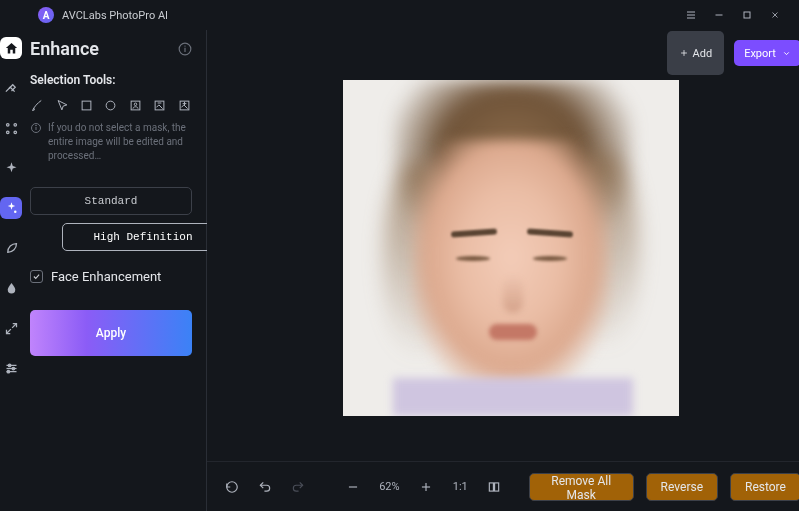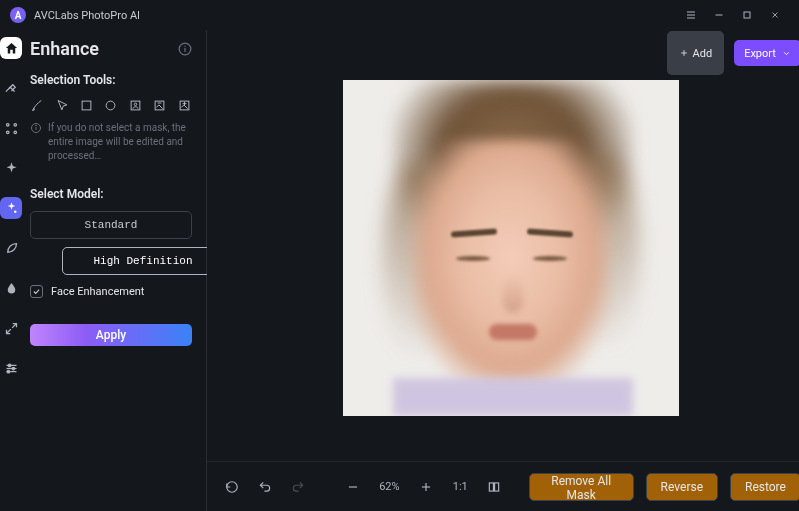--- a/index.html
+++ b/index.html
@@ -1,18 +1,18 @@
 <!DOCTYPE html>
 <html><head>
 <meta charset="utf-8">
 <style>
 * { margin: 0; padding: 0; box-sizing: border-box; font-family: -apple-system, BlinkMacSystemFont, "Segoe UI", Roboto, sans-serif; }
 body { width: 799px; height: 511px; background: #14171c; color: #e4e6ea; overflow: hidden; }
 
-.titlebar { height: 30px; display: flex; align-items: center; padding: 0 10px; background: #14171c; }
+.titlebar { height: 30px; display: flex; align-items: center; padding: 0 10px; background: #14171c; margin-left: 28px; }
 .app-logo { width: 16px; height: 16px; border-radius: 50%; background: linear-gradient(135deg, #8b5cf6, #6366f1); margin-right: 8px; display: flex; align-items: center; justify-content: center; }
 .app-logo::after { content: "A"; font-size: 10px; font-weight: bold; color: #fff; }
 .app-title { font-size: 11px; color: #c9ccd1; }
 .titlebar-spacer { flex: 1; }
 .win-btn { width: 28px; height: 28px; display: flex; align-items: center; justify-content: center; color: #aeb3bd; cursor: pointer; }
 .win-btn svg { width: 12px; height: 12px; }
 .win-btn.close svg { width: 10px; height: 10px; }
 
 .main { display: flex; height: 481px; }
 
@@ -27,24 +27,24 @@
 .panel-title { font-size: 18px; font-weight: 600; flex: 1; }
 .info-icon { width: 14px; height: 14px; color: #6b707a; }
 .section-label { font-size: 12px; font-weight: 600; color: #e4e6ea; margin-bottom: 10px; margin-top: 12px; }
 .tool-row { display: flex; gap: 9px; margin-bottom: 8px; }
 .tool-btn { width: 16px; height: 16px; display: flex; align-items: center; justify-content: center; color: #aeb3bd; cursor: pointer; }
 .tool-btn svg { width: 15px; height: 15px; }
 .hint-row { display: flex; align-items: flex-start; gap: 6px; color: #6b707a; font-size: 10px; line-height: 1.4; margin-bottom: 24px; }
 .hint-row svg { width: 12px; height: 12px; flex-shrink: 0; margin-top: 1px; }
 .model-btn { width: 100%; height: 28px; border-radius: 5px; border: 1px solid #3c4049; background: transparent; color: #c9ccd1; font-size: 11px; margin-bottom: 8px; cursor: pointer; font-family: Liberation Mono, monospace; }
 .model-btn.selected { border-color: #aeb3bd; color: #fff; margin-left: 32px; }
-.check-row { display: flex; align-items: center; gap: 8px; margin-top: 2px; font-size: 11px; color: #e4e6ea; cursor: pointer; }
+.check-row { display: flex; align-items: center; gap: 8px; margin-top: 10px; font-size: 13px; color: #e4e6ea; cursor: pointer; }
 .check-box { width: 13px; height: 13px; border: 1px solid #6b707a; border-radius: 3px; display: flex; align-items: center; justify-content: center; color: #c9ccd1; }
 .check-box svg { width: 9px; height: 9px; }
-.apply-btn { width: 100%; height: 22px; border: none; border-radius: 5px; background: linear-gradient(90deg, #c084fc 0%, #8b5cf6 35%, #3b82f6 100%); color: #fff; font-size: 12px; font-weight: 500; margin-top: 26px; cursor: pointer; }
+.apply-btn { width: 100%; height: 46px; border: none; border-radius: 5px; background: linear-gradient(90deg, #c084fc 0%, #8b5cf6 35%, #3b82f6 100%); color: #fff; font-size: 12px; font-weight: 500; margin-top: 26px; cursor: pointer; }
 
 .workspace { flex: 1; display: flex; flex-direction: column; background: #14171c; }
 .ws-top { height: 46px; display: flex; align-items: center; justify-content: flex-end; gap: 10px; padding: 0 14px; }
 .add-btn { height: 44px; padding: 0 12px; border: none; border-radius: 5px; background: #3a3e47; color: #e4e6ea; font-size: 11px; display: flex; align-items: center; gap: 4px; cursor: pointer; }
 .export-btn { height: 26px; padding: 0 10px; border: none; border-radius: 5px; background: #7c4dff; color: #fff; font-size: 11px; display: flex; align-items: center; gap: 6px; cursor: pointer; }
 .canvas-area { flex: 1; display: flex; align-items: flex-start; justify-content: center; padding-top: 4px; }
 .canvas { width: 336px; height: 336px; background: #efedea; position: relative; overflow: hidden; }
 .face { position: absolute; inset: 0; }
 .skin { position: absolute; left: 68px; top: 60px; width: 200px; height: 260px; background: radial-gradient(ellipse 110px 150px at 50% 45%, #f3ccb8 0%, #eabda5 45%, #dca98e 75%, rgba(220,169,142,0) 100%); filter: blur(6px); }
 .hair { position: absolute; left: 50px; top: 0px; width: 240px; height: 180px; background: radial-gradient(ellipse 130px 110px at 50% 40%, #8a6a4a 0%, #6f5338 55%, rgba(90,68,44,0) 100%); filter: blur(8px); }
@@ -220,21 +220,20 @@
     </div>
     <div class="hint-row">
       <svg viewBox="0 0 24 24" fill="none" stroke="currentColor" stroke-width="2">
           <circle cx="12" cy="12" r="9"></circle>
           <line x1="12" y1="10" x2="12" y2="16"></line>
           <circle cx="12" cy="7" r="0.8" fill="currentColor"></circle>
         </svg>
       <span>If you do not select a mask, the entire image will be edited and processed…</span>
     </div>
 
-    <div class="section-label">Select Model:</div>
     <button class="model-btn">Standard</button>
     <button class="model-btn selected">High Definition</button>
 
     <div class="check-row">
       <div class="check-box">
           <svg viewBox="0 0 24 24" fill="none" stroke="currentColor" stroke-width="3">
             <polyline points="5 12 10 17 19 7"></polyline>
           </svg>
         </div>
       <span>Face Enhancement</span>

